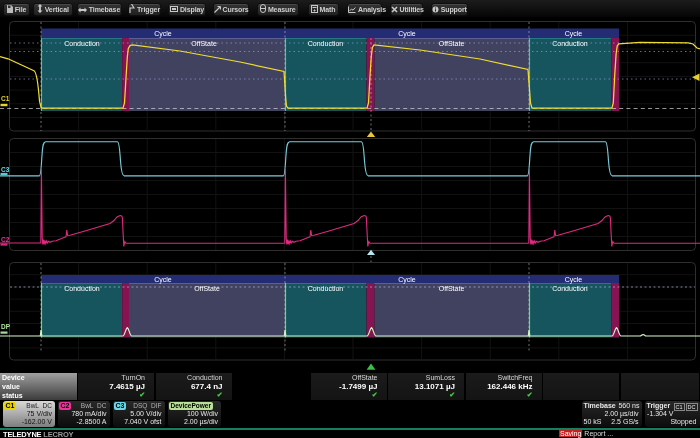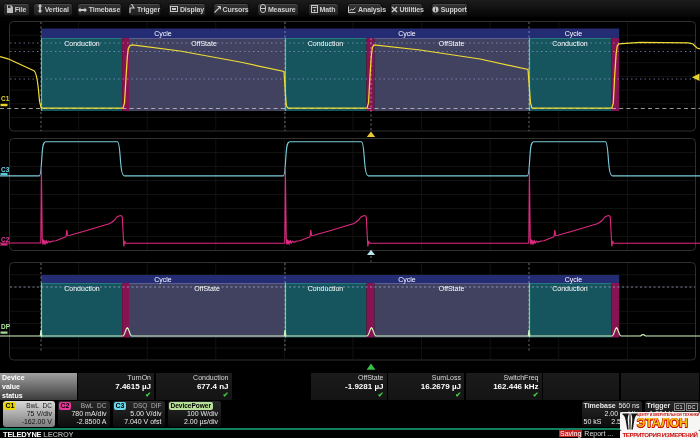--- a/index.html
+++ b/index.html
@@ -15,21 +15,21 @@
   border:1px solid #0e0e0e; box-shadow:inset 0 1px 0 #484848;
   color:#cfcfcf; font-size:7px; font-weight:bold; line-height:11px;
   letter-spacing:-0.1px; text-align:center; white-space:nowrap; }
 .mbtn svg { vertical-align:-1px; margin-right:2px; }
 
 #mtable { position:absolute; left:0; top:373px; width:700px; height:27px; background:#000; }
 .mhdr { position:absolute; left:0; top:0; width:77px; height:27px;
   background:linear-gradient(#a0a0a0,#3c3c3c);
   color:#fff; font-size:7px; font-weight:bold; padding-left:2px; line-height:9px; }
 .mcol { position:absolute; top:0; width:76px; height:42px;
-  background:linear-gradient(#1b1b1b,#101010); text-align:right; padding-right:3px; }
+  background:linear-gradient(#1b1b1b,#101010); text-align:right; padding-right:9px; }
 .mc1 { color:#d8d8d8; font-size:7px; height:9px; line-height:10px; }
 .mc2 { color:#ffffff; font-size:8px; font-weight:bold; height:9px; line-height:9px; }
 .mc3 { color:#44cc44; font-size:7px; font-weight:bold; height:9px; line-height:8px; }
 
 #descbar { position:absolute; left:0; top:400px; width:700px; height:29px; background:#000; }
 .dbox { position:absolute; top:1px; height:26px; border-radius:3px;
   background:linear-gradient(#282828,#0c0c0c); font-size:7px; color:#e8e8e8; }
 .dbox .r1 { height:9px; line-height:9px; }
 .dbox .r2,.dbox .r3 { text-align:right; padding-right:3px; height:8px; line-height:8px; }
 .chip { display:inline-block; font-weight:bold; font-size:7px; border-radius:2px;
@@ -250,26 +250,26 @@
         <div class="mc2">7.4615 µJ</div>
         <div class="mc3">✔</div>
       </div>
     <div class="mcol" style="left:155.5px;">
         <div class="mc1">Conduction</div>
         <div class="mc2">677.4 nJ</div>
         <div class="mc3">✔</div>
       </div>
     <div class="mcol" style="left:310.5px;">
         <div class="mc1">OffState</div>
-        <div class="mc2">-1.9281 µJ</div>
+        <div class="mc2">-1.7499 µJ</div>
         <div class="mc3">✔</div>
       </div>
     <div class="mcol" style="left:388px;">
         <div class="mc1">SumLoss</div>
-        <div class="mc2">16.2679 µJ</div>
+        <div class="mc2">13.1071 µJ</div>
         <div class="mc3">✔</div>
       </div>
     <div class="mcol" style="left:465.5px;">
         <div class="mc1">SwitchFreq</div>
         <div class="mc2">162.446 kHz</div>
         <div class="mc3">✔</div>
       </div>
     <div class="mcol" style="left:543px;"></div>
     <div class="mcol" style="left:620.5px;width:78px;"></div>
   </div>
@@ -303,24 +303,13 @@
       <div class="r1" style="padding:0 2px;font-size:7px;"><b>Trigger</b><span style="float:right;margin-top:1px;"><span style="border:1px solid #888;padding:0 1px;font-size:5.5px;line-height:6px;display:inline-block;">C1</span><span style="border:1px solid #888;padding:0 1px;font-size:5.5px;line-height:6px;display:inline-block;margin-left:1px;">DC</span></span></div>
       <div class="r2">-1.304 V</div>
       <div class="r3">Stopped</div>
     </div>
   </div>
   <div id="greenline"></div>
   <div id="botbar">
     <span style="font-size:7.5px;font-weight:bold;letter-spacing:-0.2px;position:absolute;left:3px;top:0;">TELEDYNE <span style="color:#9a9a9a;">LECROY</span></span>
     <span style="position:absolute;left:559px;top:0;font-size:7px;"><span style="background:#c42020;padding:0 1px;">Saving</span> <span style="color:#ddd;">Report ...</span></span>
   </div>
-  <div id="wm">
-    <div style="position:absolute;left:0;top:0.5px;width:80px;height:19px;background:#f6f6f4;border-radius:2px;"></div>
-    <svg style="position:absolute;left:1.5px;top:1.5px;" width="16" height="17" viewBox="0 0 16 17">
-      <path d="M0.5,0.5 H7 C6,3 5.5,5 5.8,8 L6.6,16.5 H5.2 L3.8,8 C3.2,4.5 2,2 0.5,1.8 Z" fill="#151515"></path>
-      <path d="M15.5,0.5 H9 C10,3 10.5,5 10.2,8 L9.4,16.5 H10.8 L12.2,8 C12.8,4.5 14,2 15.5,1.8 Z" fill="#151515"></path>
-      <path d="M7.6,0.5 h0.8 l0.3,7 -0.2,9 h-1 l-0.2,-9 Z" fill="#151515"></path>
-    </svg>
-    <div style="position:absolute;left:17px;top:1.5px;width:62px;height:4px;color:#c41212;font-size:3.5px;font-weight:bold;white-space:nowrap;overflow:hidden;">ЦЕНТР ИЗМЕРИТЕЛЬНОЙ ТЕХНИКИ</div>
-    <div style="position:absolute;left:16.5px;top:4.5px;width:64px;color:#f2be10;font-size:12.5px;font-weight:bold;letter-spacing:-0.2px;text-shadow:0.5px 0.5px 0 #cc0000, -0.5px -0.5px 0 #cc0000, 0.5px -0.5px 0 #cc0000, -0.5px 0.5px 0 #cc0000;">ЭТАЛОН</div>
-    <div style="position:absolute;left:0;top:19.5px;width:80px;height:8.5px;background:#f6f6f4;color:#cc1111;font-size:6.2px;font-weight:bold;text-align:center;line-height:8px;white-space:nowrap;overflow:hidden;letter-spacing:-0.4px;">ТЕРРИТОРИЯ ИЗМЕРЕНИЙ</div>
-  </div>
 </div>
 
 </body></html>

